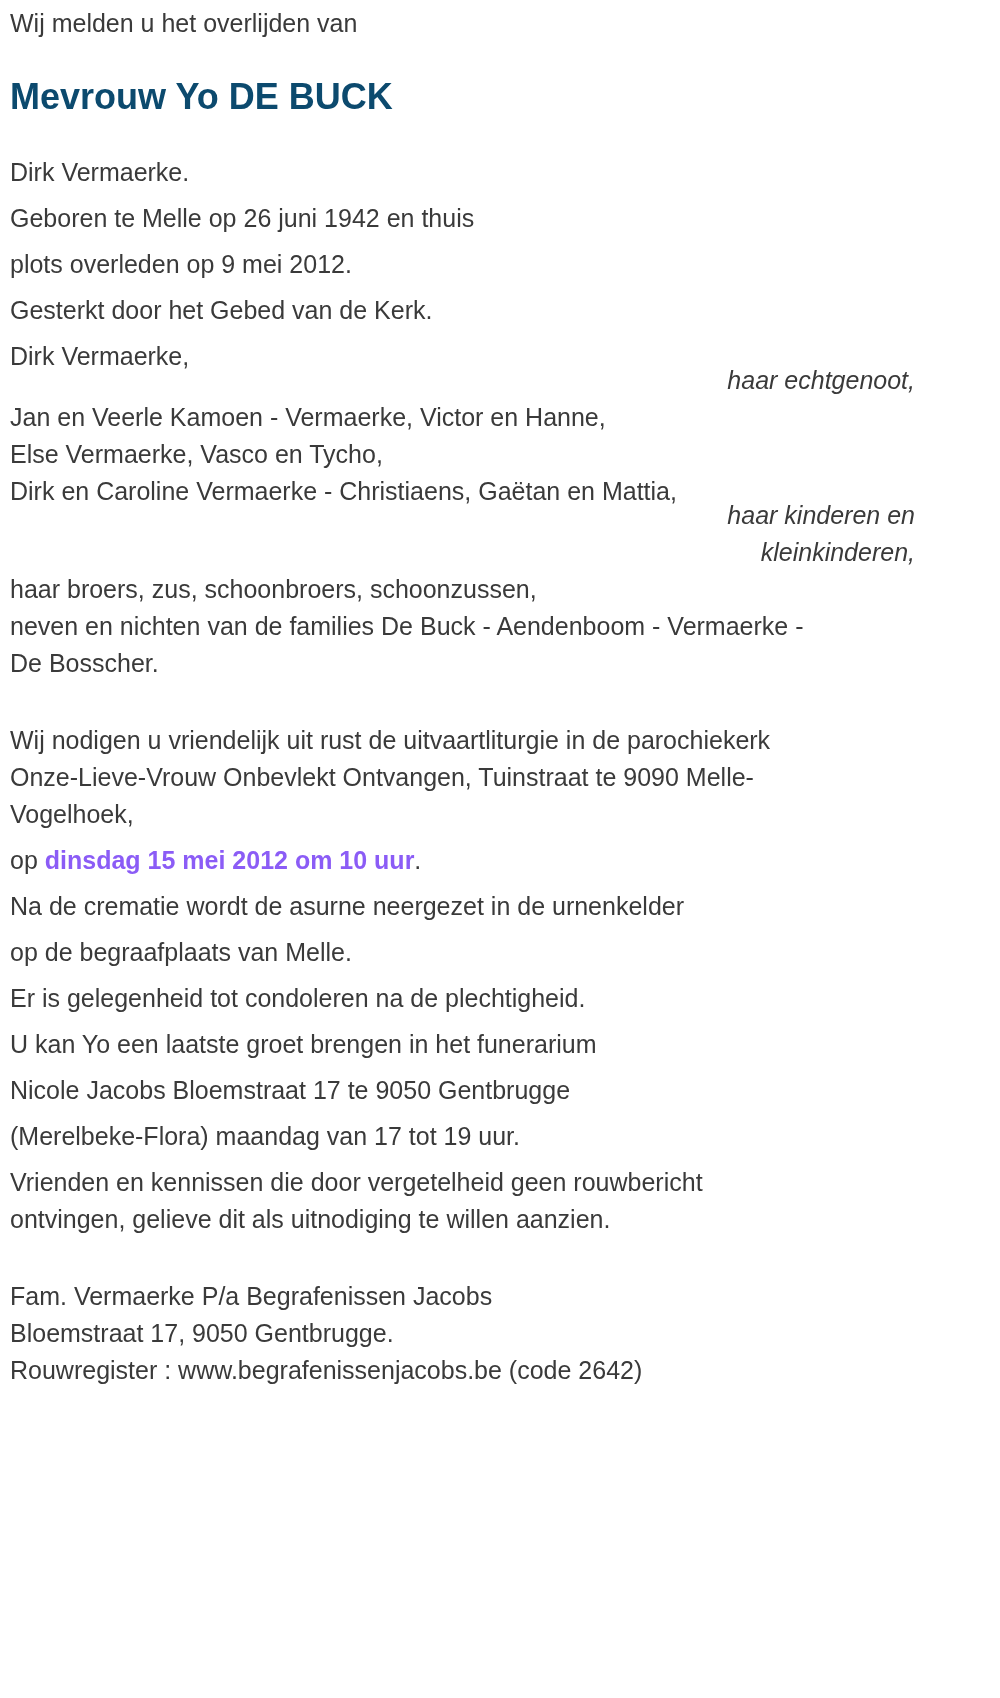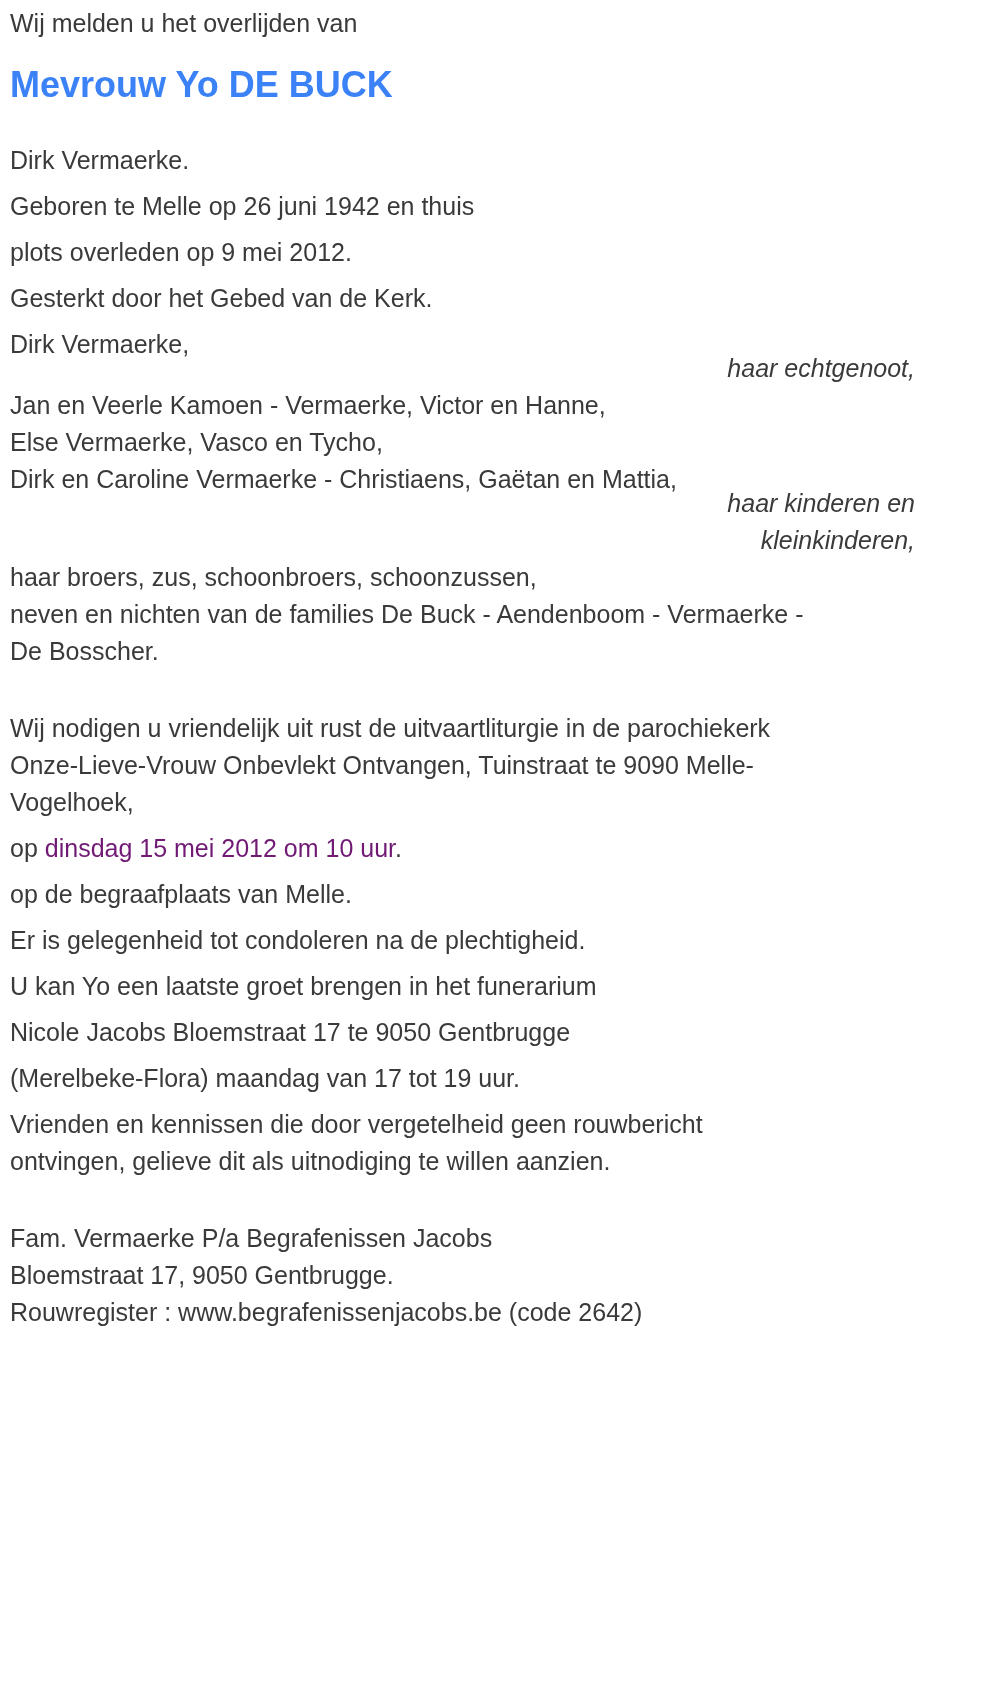--- a/index.html
+++ b/index.html
@@ -20,27 +20,27 @@
   }
   .p   { margin-top: 9px; }
   .gap { margin-top: 40px; }
   .tight { margin-top: -13px; }
   .right-it {
     font-style: italic;
     text-align: right;
     padding-right: 75px;
   }
   .title {
-    margin: 20px 0 34px 0;
+    margin: 32px 0 34px 0;
     font-size: 36px;
     line-height: 46px;
     font-weight: 700;
-    color: #3b82f6;
+    color: #0c4a6e;
   }
-  strong { font-weight: 400; color: #701a75; text-align: right; }
+  strong { font-weight: 700; color: #8b5cf6; text-align: right; }
 </style>
 </head>
 <body>
 
 <main class="doc">
 
   <p class="line">Wij melden u het overlijden van</p>
 
   <h1 class="title">Mevrouw Yo DE BUCK</h1>
 
@@ -62,20 +62,21 @@
   <p class="line">haar broers, zus, schoonbroers, schoonzussen,</p>
   <p class="line">neven en nichten van de families De Buck - Aendenboom - Vermaerke -</p>
   <p class="line">De Bosscher.</p>
 
   <p class="line gap">Wij nodigen u vriendelijk uit rust de uitvaartliturgie in de parochiekerk</p>
   <p class="line">Onze-Lieve-Vrouw Onbevlekt Ontvangen, Tuinstraat te 9090 Melle-</p>
   <p class="line">Vogelhoek,</p>
 
   <p class="line p"><span>op </span><strong>dinsdag 15 mei 2012 om 10 uur</strong><span>.</span></p>
 
+  <p class="line p">Na de crematie wordt de asurne neergezet in de urnenkelder</p>
   <p class="line p">op de begraafplaats van Melle.</p>
   <p class="line p">Er is gelegenheid tot condoleren na de plechtigheid.</p>
   <p class="line p">U kan Yo een laatste groet brengen in het funerarium</p>
   <p class="line p">Nicole Jacobs Bloemstraat 17 te 9050 Gentbrugge</p>
   <p class="line p">(Merelbeke-Flora) maandag van 17 tot 19 uur.</p>
 
   <p class="line p">Vrienden en kennissen die door vergetelheid geen rouwbericht</p>
   <p class="line">ontvingen, gelieve dit als uitnodiging te willen aanzien.</p>
 
   <p class="line gap">Fam. Vermaerke P/a Begrafenissen Jacobs</p>

